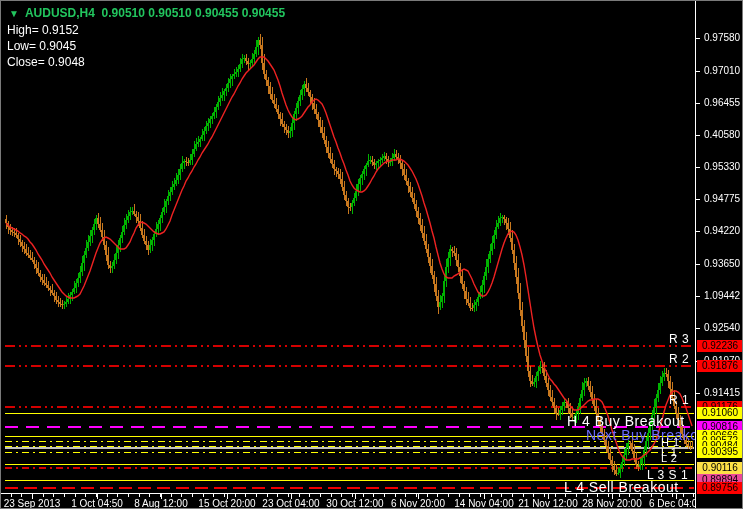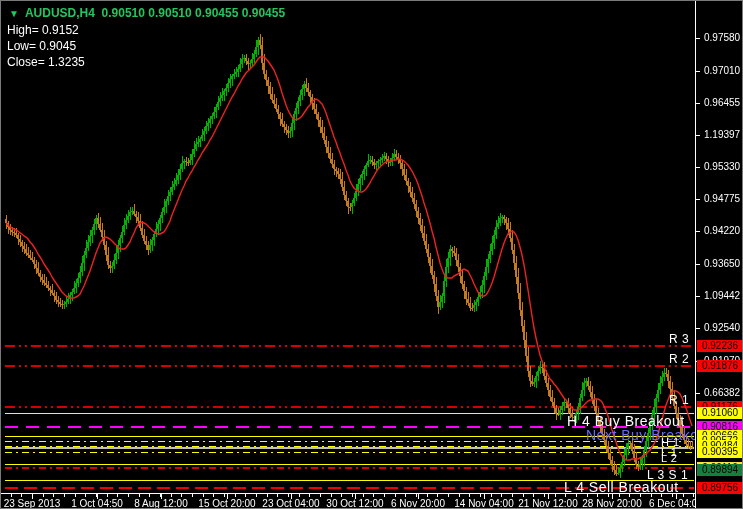--- a/index.html
+++ b/index.html
@@ -760,21 +760,21 @@
           <text x="563" y="491" fill="#ffffff" font-size="14" letter-spacing="0.5">L 4 Sell Breakout</text>
         </g>
       </svg></div>
 
   <div id="title-line" class="abs">
     <span id="menu-icon">▼</span><span>AUDUSD,H4</span>&nbsp;&nbsp;<span>0.90510 0.90510 0.90455 0.90455</span>
   </div>
 
   <div class="info-line" style="left:6px;top:22px;">High= 0.9152</div>
   <div class="info-line" style="left:6px;top:38px;">Low= 0.9045</div>
-  <div class="info-line" style="left:6px;top:54px;">Close= 1.3235</div>
+  <div class="info-line" style="left:6px;top:54px;">Close= 0.9048</div>
 
 
   <div id="time-axis">
       <div class="ttick-mark" style="left:9.7px;height:3px"></div>
       <div class="ttick-mark" style="left:20.3px;height:3px"></div>
       <div class="ttick-mark" style="left:31.0px;height:3px"></div>
       <div class="ttick-mark" style="left:41.7px;height:3px"></div>
       <div class="ttick-mark" style="left:52.3px;height:3px"></div>
       <div class="ttick-mark" style="left:63.0px;height:3px"></div>
       <div class="ttick-mark" style="left:73.7px;height:3px"></div>
@@ -860,44 +860,44 @@
       <div class="ttick-label" style="left:675px">6 Dec 04:00</div>
     </div>
   <div id="price-axis">
       <div class="ptick-mark" style="top:37px"></div>
       <div class="ptick-label" style="top:31px">0.97580</div>
       <div class="ptick-mark" style="top:70px"></div>
       <div class="ptick-label" style="top:64px">0.97010</div>
       <div class="ptick-mark" style="top:102px"></div>
       <div class="ptick-label" style="top:96px">0.96455</div>
       <div class="ptick-mark" style="top:134px"></div>
-      <div class="ptick-label" style="top:128px">1.19397</div>
+      <div class="ptick-label" style="top:128px">0.40580</div>
       <div class="ptick-mark" style="top:166px"></div>
       <div class="ptick-label" style="top:160px">0.95330</div>
       <div class="ptick-mark" style="top:198px"></div>
       <div class="ptick-label" style="top:192px">0.94775</div>
       <div class="ptick-mark" style="top:230px"></div>
       <div class="ptick-label" style="top:224px">0.94220</div>
       <div class="ptick-mark" style="top:263px"></div>
       <div class="ptick-label" style="top:257px">0.93650</div>
       <div class="ptick-mark" style="top:295px"></div>
       <div class="ptick-label" style="top:289px">1.09442</div>
       <div class="ptick-mark" style="top:327px"></div>
       <div class="ptick-label" style="top:321px">0.92540</div>
       <div class="ptick-mark" style="top:360px"></div>
       <div class="ptick-label" style="top:354px">0.91970</div>
       <div class="ptick-mark" style="top:392px"></div>
-      <div class="ptick-label" style="top:386px">0.66382</div>
+      <div class="ptick-label" style="top:386px">0.91415</div>
       <div class="price-badge" style="top:339px;background:#ff0000">0.92236</div>
       <div class="price-badge" style="top:359px;background:#ff0000">0.91876</div>
       <div class="price-badge" style="top:400px;background:#ff0000">0.91176</div>
       <div class="price-badge" style="top:406px;background:#ffff00">0.91060</div>
       <div class="price-badge" style="top:420px;background:#ff00ff">0.90816</div>
       <div class="price-badge" style="top:429px;background:#ffff00">0.90666</div>
       <div class="price-badge" style="top:434px;background:#ffff00">0.90572</div>
       <div class="price-badge" style="top:439px;background:#ffff00">0.90484</div>
       <div class="price-badge" style="top:445px;background:#ffff00">0.90395</div>
       <div class="price-badge" style="top:461px;background:#fde047">0.90116</div>
-      <div class="price-badge" style="top:463px;background:#15803d">0.89894</div>
+      <div class="price-badge" style="top:473px;background:#ec4899">0.89894</div>
       <div class="price-badge" style="top:481px;background:#ff0000">0.89756</div>
     </div>
 
 </div>
 
 </body></html>

